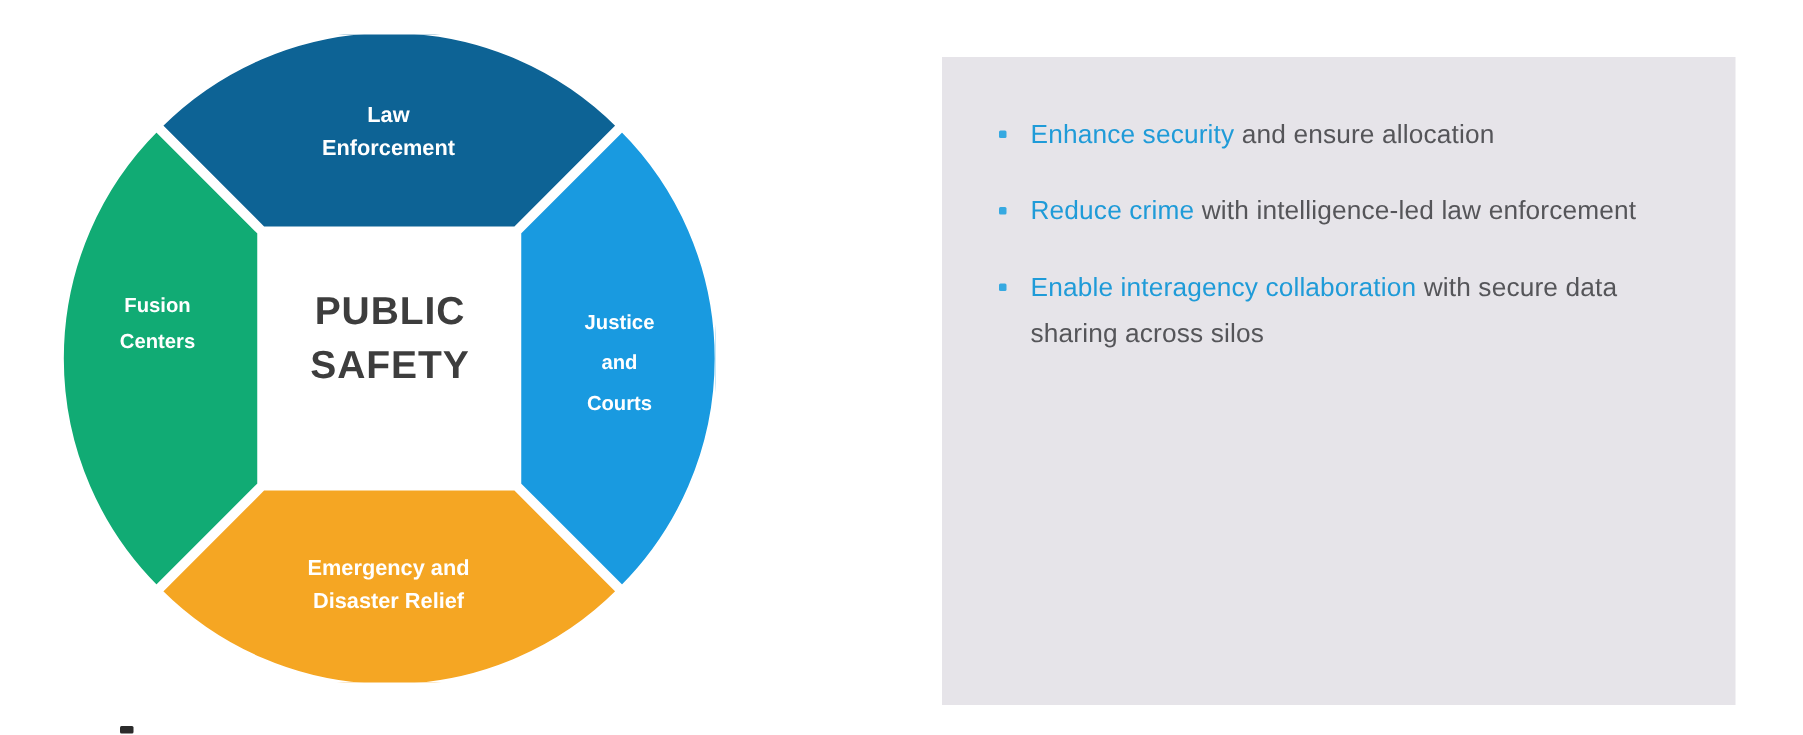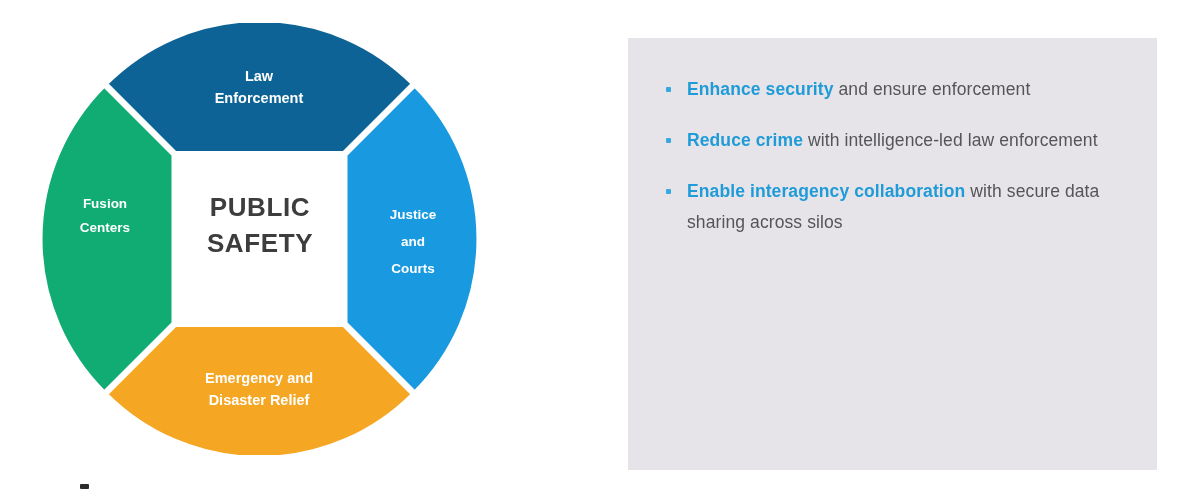--- a/index.html
+++ b/index.html
@@ -80,21 +80,21 @@
     position: absolute;
     left: 8px;
     top: 13px;
     width: 5px;
     height: 5px;
     background: #36a9e1;
     border-radius: 1px;
   }
 
   .benefit-strong {
-    font-weight: bold;
+    font-weight: normal;
     color: #1f9bd8;
   }
 
   
   #artifact-mark {
     position: absolute;
     left: 80px;
     top: 484px;
     width: 9px;
     height: 5px;
@@ -130,21 +130,21 @@
 
       <text class="center-label" x="218" y="193">PUBLIC</text>
       <text class="center-label" x="218" y="229">SAFETY</text>
     </svg>
   </div>
 
   <div id="benefits-panel">
     <ul id="benefits-list">
       <li class="benefit-item">
         <span class="bullet-dot"></span>
-        <span class="benefit-strong">Enhance security</span><span> and ensure enforcement</span>
+        <span class="benefit-strong">Enhance security</span><span> and ensure allocation</span>
       </li>
       <li class="benefit-item">
         <span class="bullet-dot"></span>
         <span class="benefit-strong">Reduce crime</span><span> with intelligence-led law enforcement</span>
       </li>
       <li class="benefit-item">
         <span class="bullet-dot"></span>
         <span class="benefit-strong">Enable interagency collaboration</span><span> with secure data sharing across silos</span>
       </li>
     </ul>

